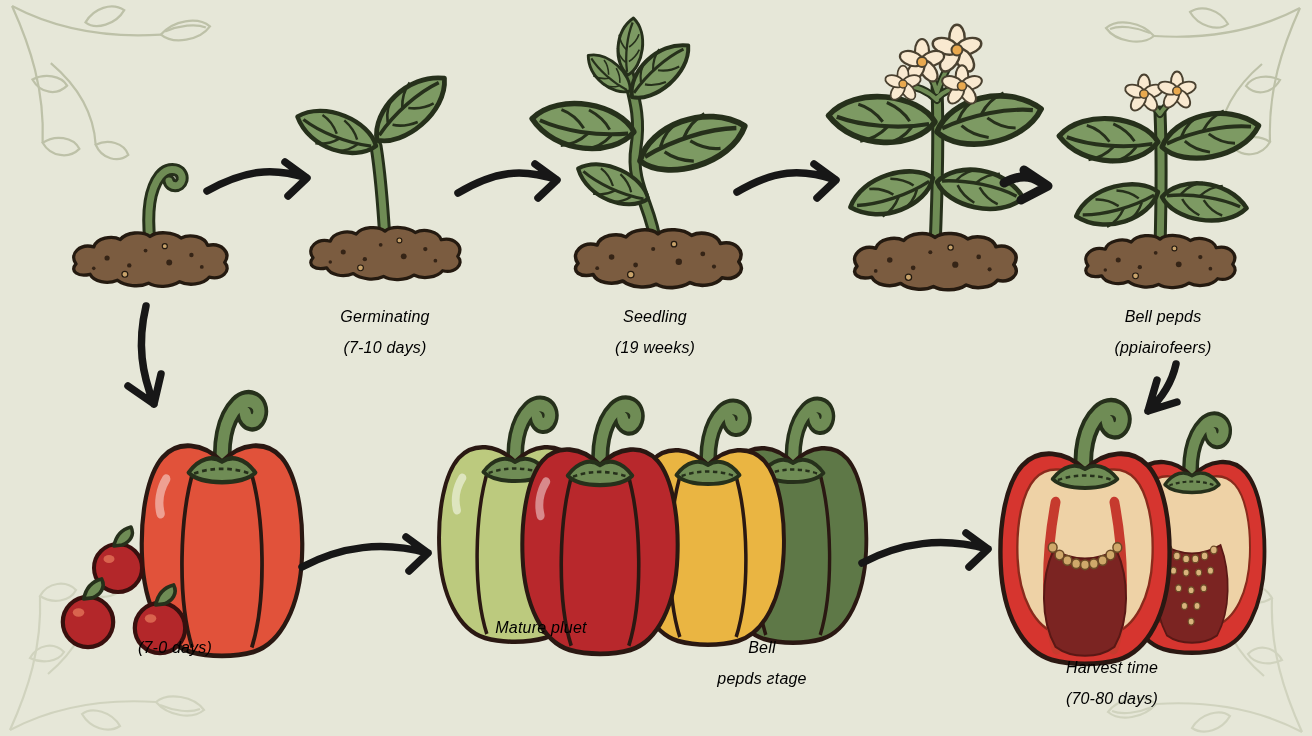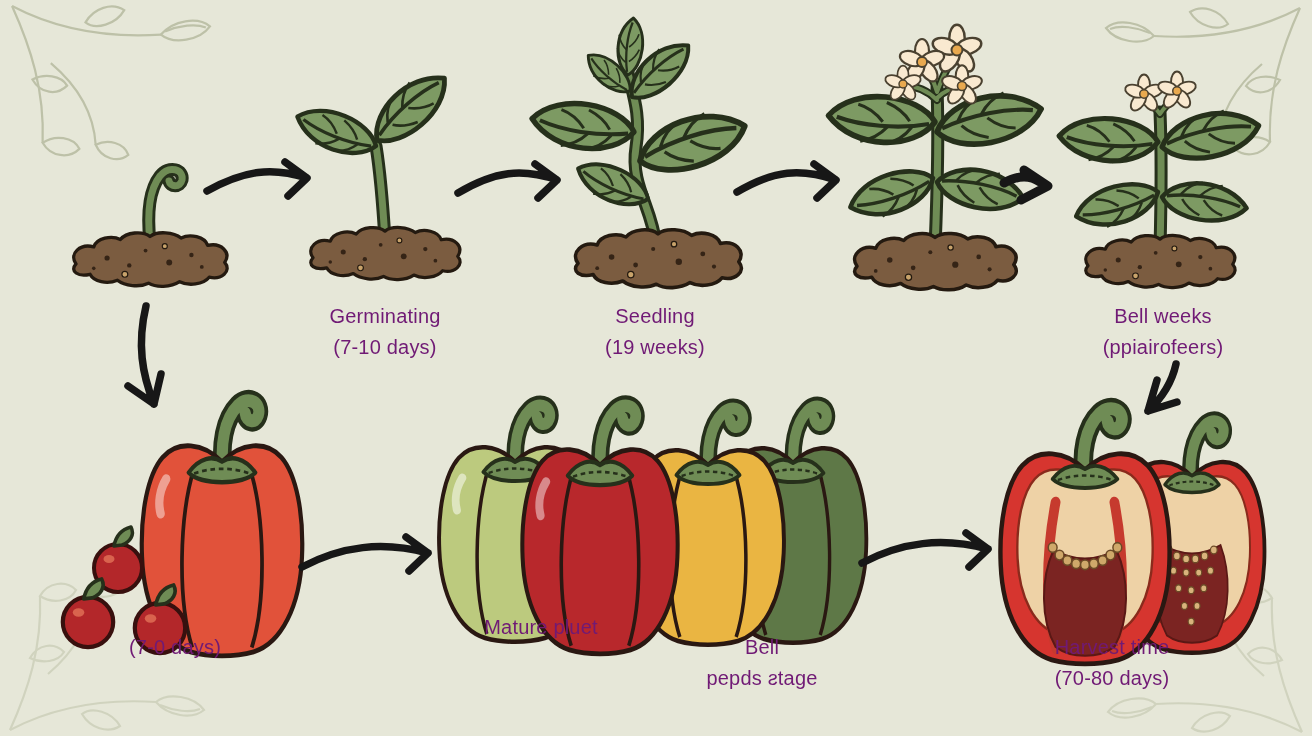--- a/index.html
+++ b/index.html
@@ -8,24 +8,25 @@
     width:1312px;height:736px;
     background:#e6e7d8;
     overflow:hidden;
     font-family:"Liberation Sans", sans-serif;
   }
   svg{position:absolute;left:0;top:0;}
   .label{
     position:absolute;
     width:280px;
     text-align:center;
-    color:#701a75;
-    font-size:20px;
+    color:#000000;
+    font-size:16px;
     line-height:31px;
     letter-spacing:0.2px;
+    font-style:italic;
   }
   .label span{display:block;}
   
   .soil{fill:#7b5c40;stroke:#241a10;stroke-width:4.5;stroke-linejoin:round;}
   .sd{fill:#352416;}
   .sdl{fill:#c8a36b;stroke:#241a10;stroke-width:1.6;}
   .lf{fill:#7d9a63;stroke:#26301b;stroke-width:4;stroke-linejoin:round;}
   .lv{fill:none;stroke:#26301b;stroke-width:3;}
   .lv2{fill:none;stroke:#26301b;stroke-width:2.2;}
   .stemO{fill:none;stroke:#26301b;stroke-width:13;stroke-linecap:round;}
@@ -288,31 +289,31 @@
 
 <div class="label" style="left:245px;top:301px">
   <span>Germinating</span>
   <span>(7-10 days)</span>
 </div>
 <div class="label" style="left:515px;top:301px">
   <span>Seedling</span>
   <span>(19 weeks)</span>
 </div>
 <div class="label" style="left:1023px;top:301px">
-  <span>Bell weeks</span>
+  <span>Bell pepds</span>
   <span>(ppiairofeers)</span>
 </div>
 <div class="label" style="left:35px;top:632px">
   <span>(7-0 days)</span>
 </div>
 <div class="label" style="left:401px;top:612px">
   <span>Mature pluet</span>
 </div>
 <div class="label" style="left:622px;top:632px">
   <span>Bell</span>
   <span>pepds ƨtage</span>
 </div>
-<div class="label" style="left:972px;top:632px">
+<div class="label" style="left:972px;top:652px">
   <span>Harvest time</span>
   <span>(70-80 days)</span>
 </div>
 
 </div>
 
 </body></html>

